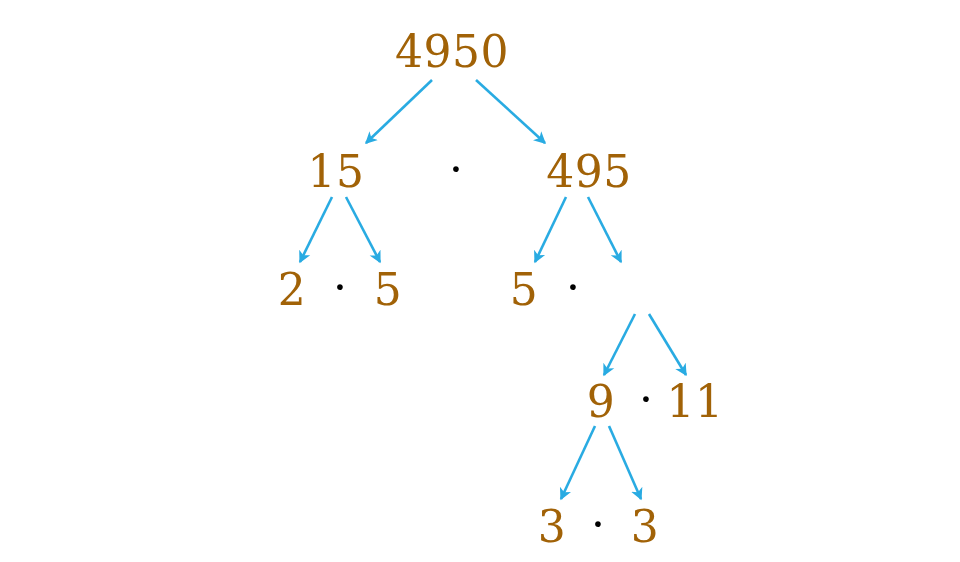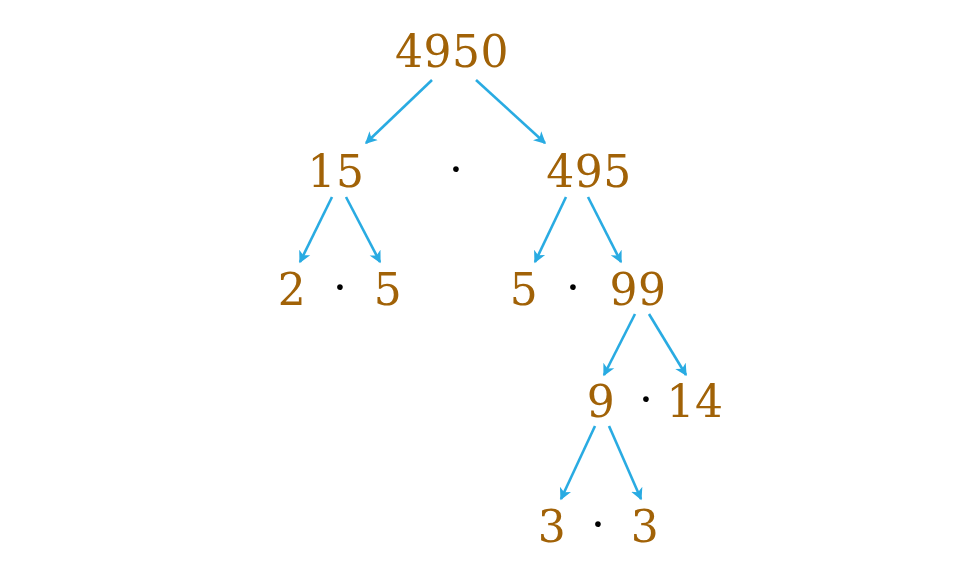--- a/index.html
+++ b/index.html
@@ -78,23 +78,22 @@
   <div class="node node-num" style="left:336px; top:172px;">15</div>
   <div class="op-dot" style="left:456px; top:170px;">·</div>
   <div class="node node-num" style="left:577px; top:172px;margin-left:12px;">495</div>
 
   <div class="node node-num" style="left:292px; top:290px;">2</div>
   <div class="op-dot" style="left:340px; top:288px;">·</div>
   <div class="node node-num" style="left:388px; top:290px;">5</div>
 
   <div class="node node-num" style="left:524px; top:290px;">5</div>
   <div class="op-dot" style="left:573px; top:288px;">·</div>
-  <div class="node node-num" style="left:638px; top:290px;">99</div>
 
   <div class="node node-num" style="left:601px; top:402px;">9</div>
   <div class="op-dot" style="left:646px; top:400px;">·</div>
-  <div class="node node-num" style="left:695px; top:402px;">14</div>
+  <div class="node node-num" style="left:695px; top:402px;">11</div>
 
   <div class="node node-num" style="left:552px; top:527px;">3</div>
   <div class="op-dot" style="left:598px; top:525px;">·</div>
   <div class="node node-num" style="left:645px; top:527px;">3</div>
 
 </div>
 
 </body></html>

